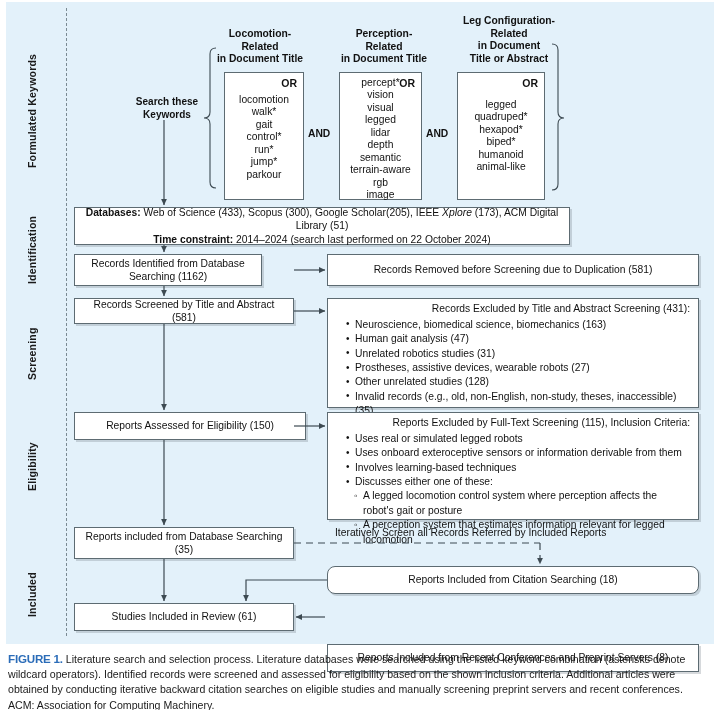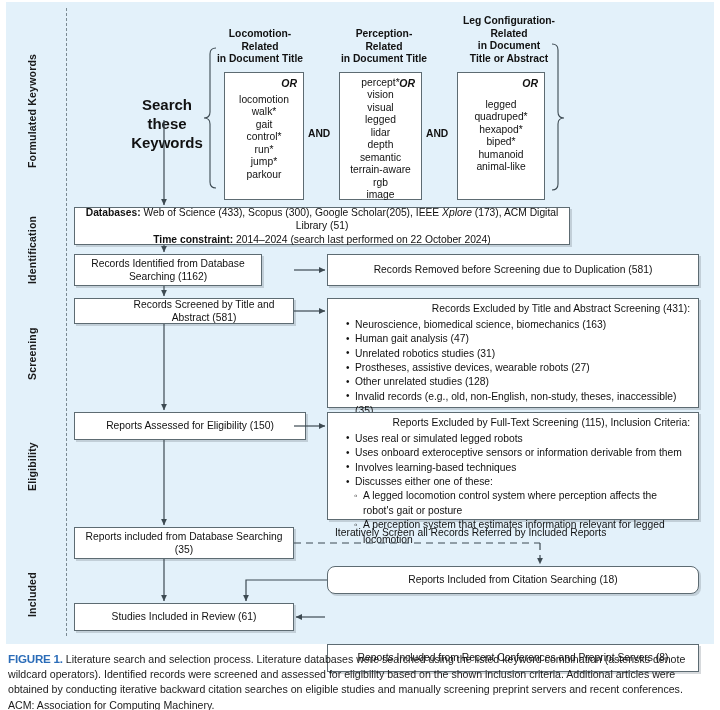--- a/index.html
+++ b/index.html
@@ -59,42 +59,42 @@
     background:#ffffff;
     border:1px solid #5d6b72;
     box-sizing:border-box;
     font-size:10.3px;
     color:#111;
     text-align:center;
     line-height:1.21;
   }
   .kwbox .or{
     font-weight:bold;font-size:10.5px;
-    position:absolute;right:6px;top:4px;font-style:italic;
+    position:absolute;right:6px;top:4px;
   }
   .kwbox ul{list-style:none;margin:0;padding:0;}
   .kwbox li{white-space:nowrap;}
 
   .kwtitle{
     position:absolute;
     text-align:center;
     font-size:10.3px;
     font-weight:bold;
     color:#111;
     line-height:1.22;
   }
 
   .andlbl{
     position:absolute;
     font-size:10.3px;font-weight:bold;color:#111;
   }
 
   .searchlbl{
     position:absolute;
-    font-size:15px;font-weight:bold;color:#111;
+    font-size:10px;font-weight:bold;color:#111;
     text-align:center;line-height:1.25;
   }
 
   
   .listbox{
     position:absolute;
     background:#ffffff;
     border:1px solid #5d6b72;
     box-shadow:2px 2px 0 rgba(120,130,140,.30);
     box-sizing:border-box;
@@ -218,21 +218,21 @@
   </div>
 
   <div class="box" style="left:74px;top:254px;width:188px;height:32px;">
     <div class="inner">Records Identified from Database Searching (1162)</div>
   </div>
 
   <div class="box" style="left:327px;top:254px;width:372px;height:32px;">
     <div class="inner">Records Removed before Screening due to Duplication (581)</div>
   </div>
 
-  <div class="box" style="left:74px;top:298px;width:220px;height:26px;padding-left:40px;">
+  <div class="box" style="left:74px;top:298px;width:220px;height:26px;">
     <div class="inner">Records Screened by Title and Abstract (581)</div>
   </div>
 
   <div class="listbox" style="left:327px;top:298px;width:372px;height:110px;">
     <div class="hd">Records Excluded by Title and Abstract Screening (431):</div>
     <ul>
       <li>Neuroscience, biomedical science, biomechanics (163)</li>
       <li>Human gait analysis (47)</li>
       <li>Unrelated robotics studies (31)</li>
       <li>Prostheses, assistive devices, wearable robots (27)</li>

